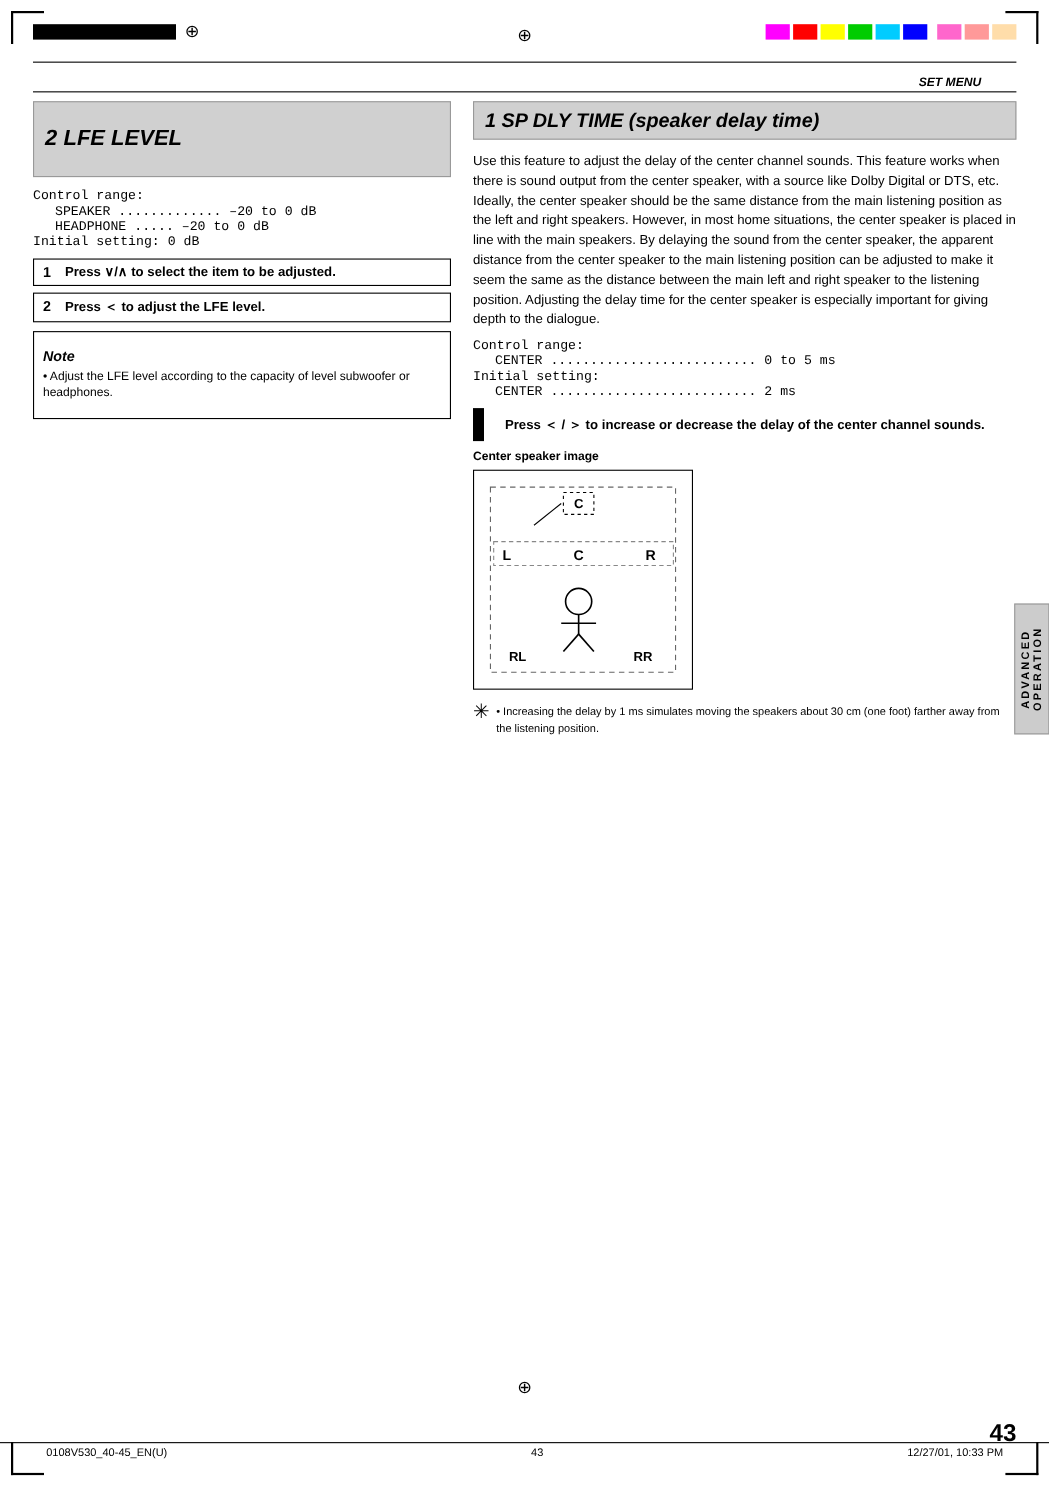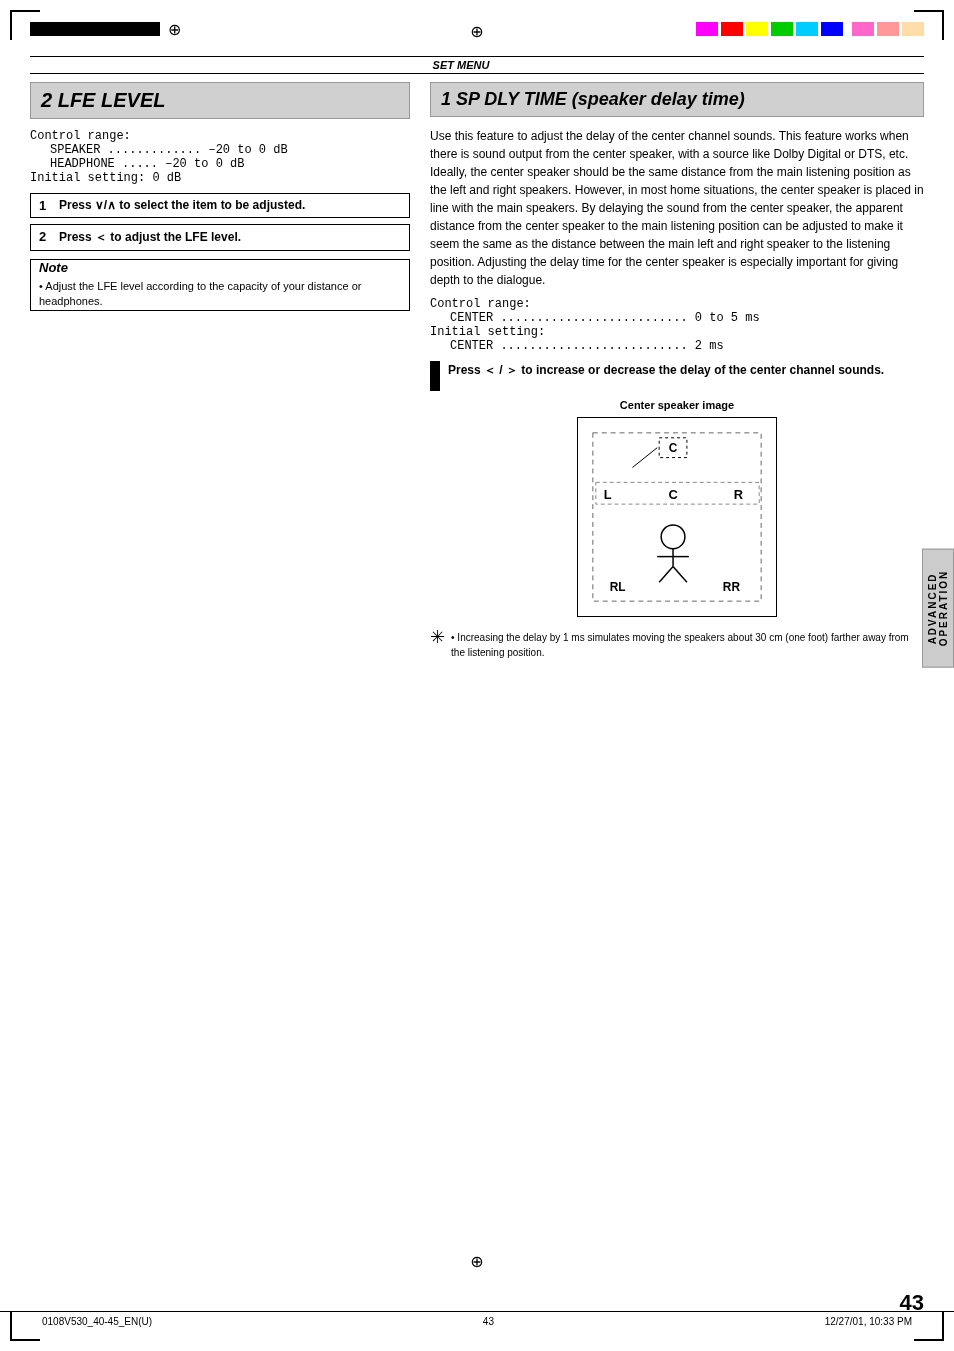--- a/index.html
+++ b/index.html
@@ -16,22 +16,22 @@
     
     .page-wrapper {
       width: 954px;
       min-height: 1351px;
       position: relative;
       padding: 0;
     }
 
     
     .set-menu-bar {
-      text-align: center;
-      padding: 2px 32px 2px 0;
+      text-align: right;
+      padding: 12px 32px 2px 0;
       border-top: 1px solid #000;
       border-bottom: 1px solid #000;
       font-style: italic;
       font-weight: bold;
       font-size: 11px;
       margin: 6px 30px 0 30px;
     }
 
     
     .main-content {
@@ -46,21 +46,21 @@
       flex-shrink: 0;
     }
 
     .right-column {
       flex: 1;
     }
 
     
     .section-header {
       background: #d0d0d0;
-      padding: 6px 10px;
+      padding: 22px 10px;
       font-size: 20px;
       font-weight: bold;
       font-style: italic;
       border: 1px solid #999;
       margin-bottom: 10px;
     }
 
     .section-header-right {
       background: #d0d0d0;
       padding: 6px 10px;
@@ -105,62 +105,63 @@
     }
 
     .step-text {
       font-size: 12px;
       font-weight: bold;
     }
 
     
     .note-box {
       border: 1px solid #000;
-      padding: 0 8px;
+      padding: 14px 8px;
       margin: 8px 0;
     }
 
     .note-title {
       font-style: italic;
       font-weight: bold;
       font-size: 13px;
       margin-bottom: 4px;
     }
 
     .note-text {
       font-size: 11px;
       line-height: 1.4;
     }
 
     
     .press-instruction {
       display: flex;
-      align-items: flex-start;
+      align-items: center;
       margin: 8px 0;
+      gap: 11px;
     }
 
     .press-block-marker {
       background: #000;
       width: 10px;
       min-width: 10px;
       height: 100%;
       margin-right: 8px;
       align-self: stretch;
       min-height: 30px;
     }
 
     .press-text {
       font-size: 12px;
       font-weight: bold;
       line-height: 1.5;
     }
 
     
     .speaker-image-container {
-      text-align: center;
+      text-align: left;
       margin: 4px 0;
     }
 
     .speaker-image-label {
       font-size: 11px;
       font-weight: bold;
       margin-bottom: 6px;
     }
 
     
@@ -303,21 +304,21 @@
         <span class="step-text">Press ∨/∧ to select the item to be adjusted.</span>
       </div>
 
       <div class="step-box">
         <span class="step-number">2</span>
         <span class="step-text">Press ＜ to adjust the LFE level.</span>
       </div>
 
       <div class="note-box">
         <div class="note-title">Note</div>
-        <p class="note-text">• Adjust the LFE level according to the capacity of your distance or headphones.</p>
+        <p class="note-text">• Adjust the LFE level according to the capacity of level subwoofer or headphones.</p>
       </div>
     </div>
 
     <div class="right-column">
       <div class="section-header-right">
         <span>1  SP DLY TIME (speaker delay time)</span>
       </div>
 
       <p class="body-text">Use this feature to adjust the delay of the center channel sounds. This feature works when there is sound output from the center speaker, with a source like Dolby Digital or DTS, etc. Ideally, the center speaker should be the same distance from the main listening position as the left and right speakers. However, in most home situations, the center speaker is placed in line with the main speakers. By delaying the sound from the center speaker, the apparent distance from the center speaker to the main listening position can be adjusted to make it seem the same as the distance between the main left and right speaker to the listening position. Adjusting the delay time for the center speaker is especially important for giving depth to the dialogue.</p>
 

